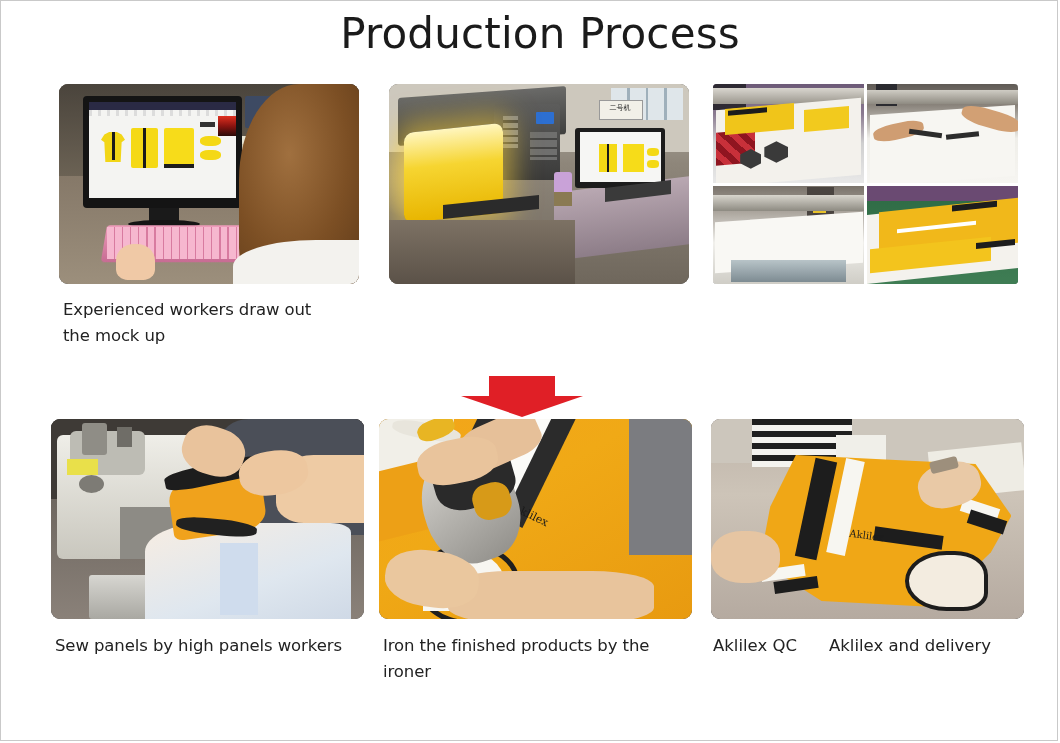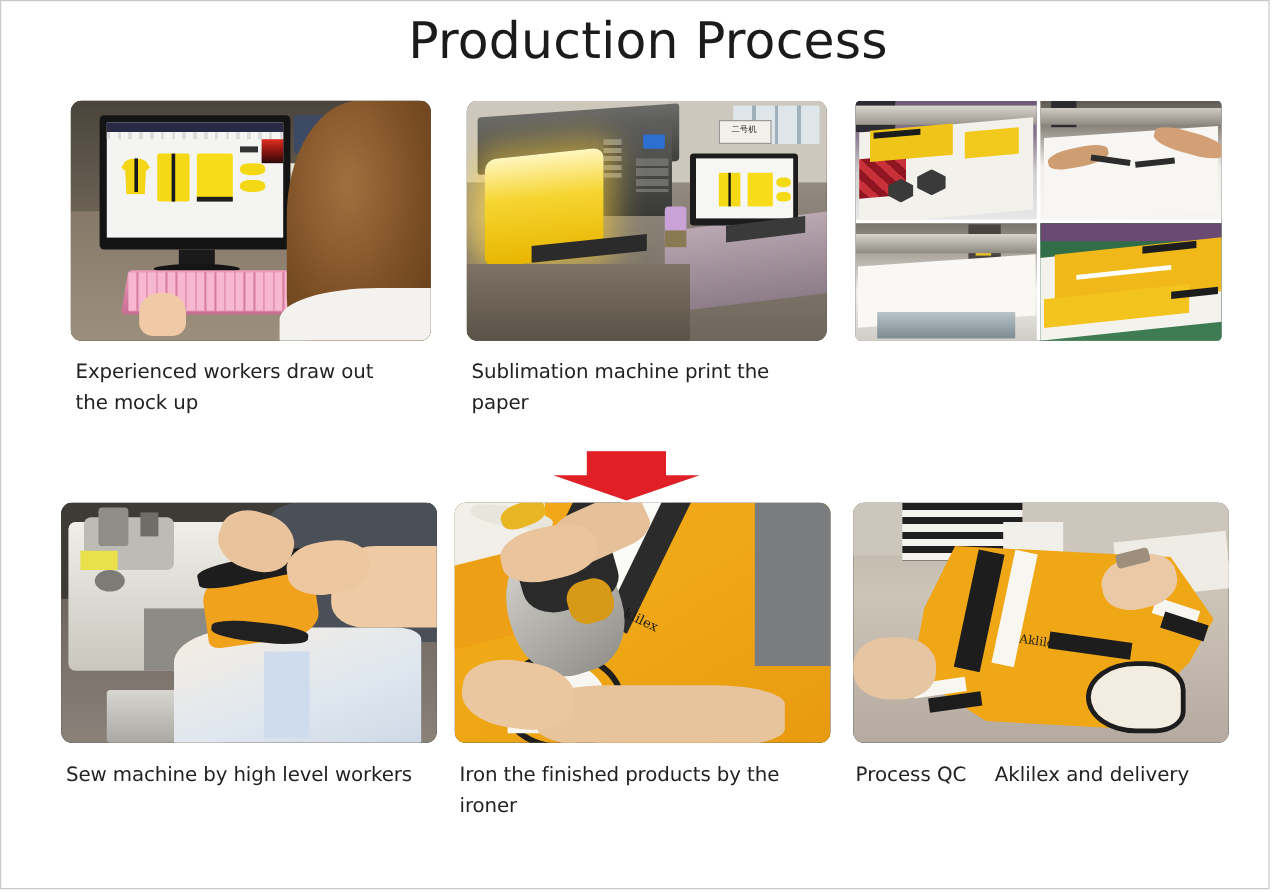--- a/index.html
+++ b/index.html
@@ -270,22 +270,20 @@
           <div class="ly k2"></div>
           <div class="ly k3"></div>
           <div class="ly k4"></div>
           <div class="ly bot"></div>
           <div class="ly botc"></div>
           <div class="ly kb2"></div>
           <div class="ly floor"></div>
         </div>
       </div>
     </div>
-    <div class="cap" style="left:392px;top:296px;width:310px;">Sublimation machine print the
-paper</div>
 
     <div class="cell" style="left:712px;top:83px;width:305px;height:200px;">
       <div class="thumb" style="left:0;top:0;width:305px;height:200px;border-radius:4px;">
         <div class="ph p3">
           <div class="q qa">
             <div class="mach"></div>
             <div class="rollr"></div>
             <div class="sheet"></div>
             <div class="red"></div>
             <div class="ylw"></div>
@@ -346,21 +344,21 @@
           <div class="ly blu"></div>
           <div class="ly shirtY"></div>
           <div class="ly blkedge"></div>
           <div class="ly blkedge2"></div>
           <div class="ly armR"></div>
           <div class="ly handA"></div>
           <div class="ly handB"></div>
         </div>
       </div>
     </div>
-    <div class="cap inline" style="left:54px;top:632px;">Sew machine by high level workers</div>
+    <div class="cap inline" style="left:54px;top:632px;">Sew panels by high panels workers</div>
 
     <div class="cell" style="left:378px;top:418px;width:313px;height:200px;">
       <div class="thumb" style="left:0;top:0;width:313px;height:200px;">
         <div class="ph p5">
           <div class="ly grey"></div>
           <div class="ly stripeB"></div>
           <div class="ly stripeW"></div>
           <div class="ly stripeB2"></div>
           <div class="ly whiteL"></div>
           <div class="ly ylwL"></div>
@@ -398,17 +396,17 @@
           <div class="ly wht3"></div>
           <div class="ly blk4"></div>
           <div class="ly slv"></div>
           <div class="ly logo">Aklilex</div>
           <div class="ly handL"></div>
           <div class="ly handR"></div>
           <div class="ly watch"></div>
         </div>
       </div>
     </div>
-    <div class="cap2" style="left:712px;top:632px;">Process QC</div>
+    <div class="cap2" style="left:712px;top:632px;">Aklilex QC</div>
     <div class="cap2" style="left:828px;top:632px;">Aklilex and delivery</div>
 
   </div>
 </div>
 
 </body></html>

